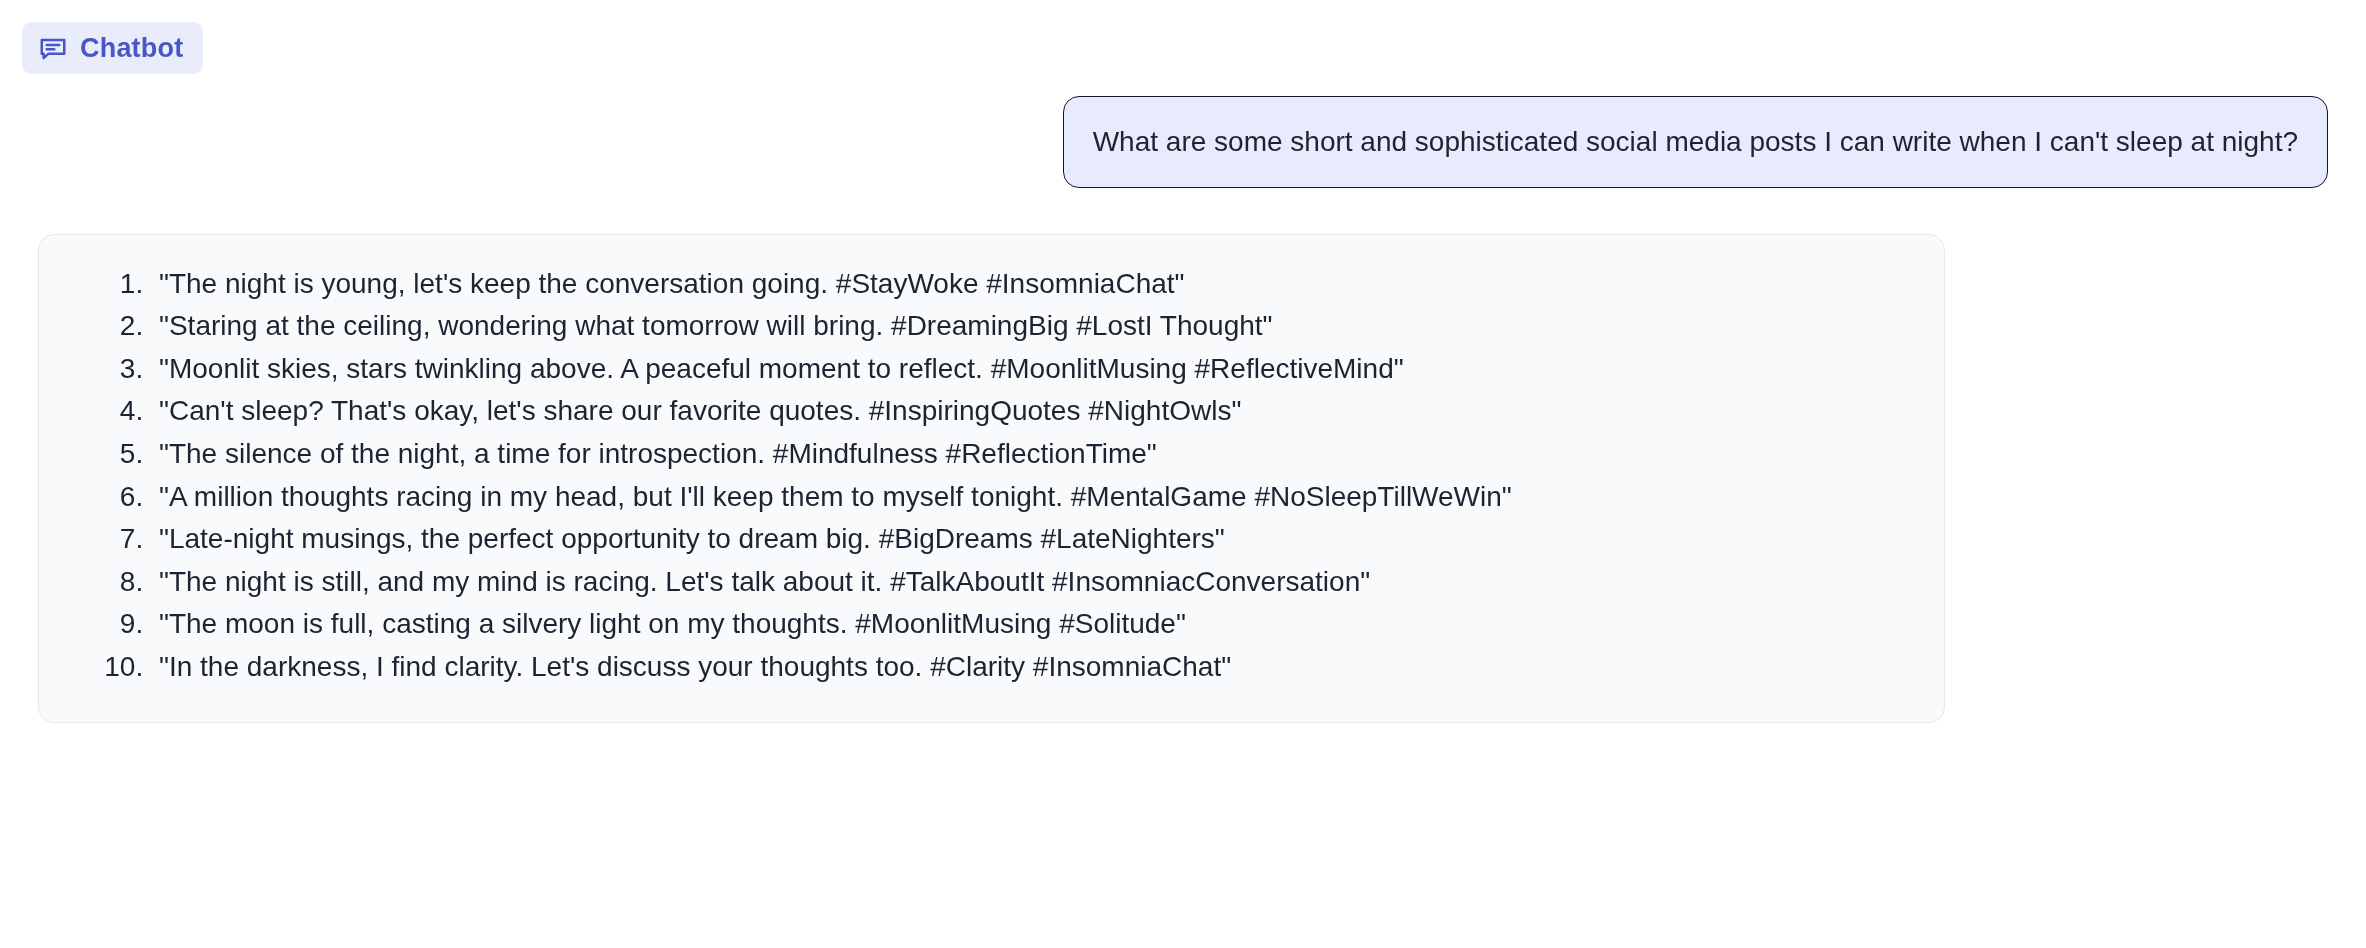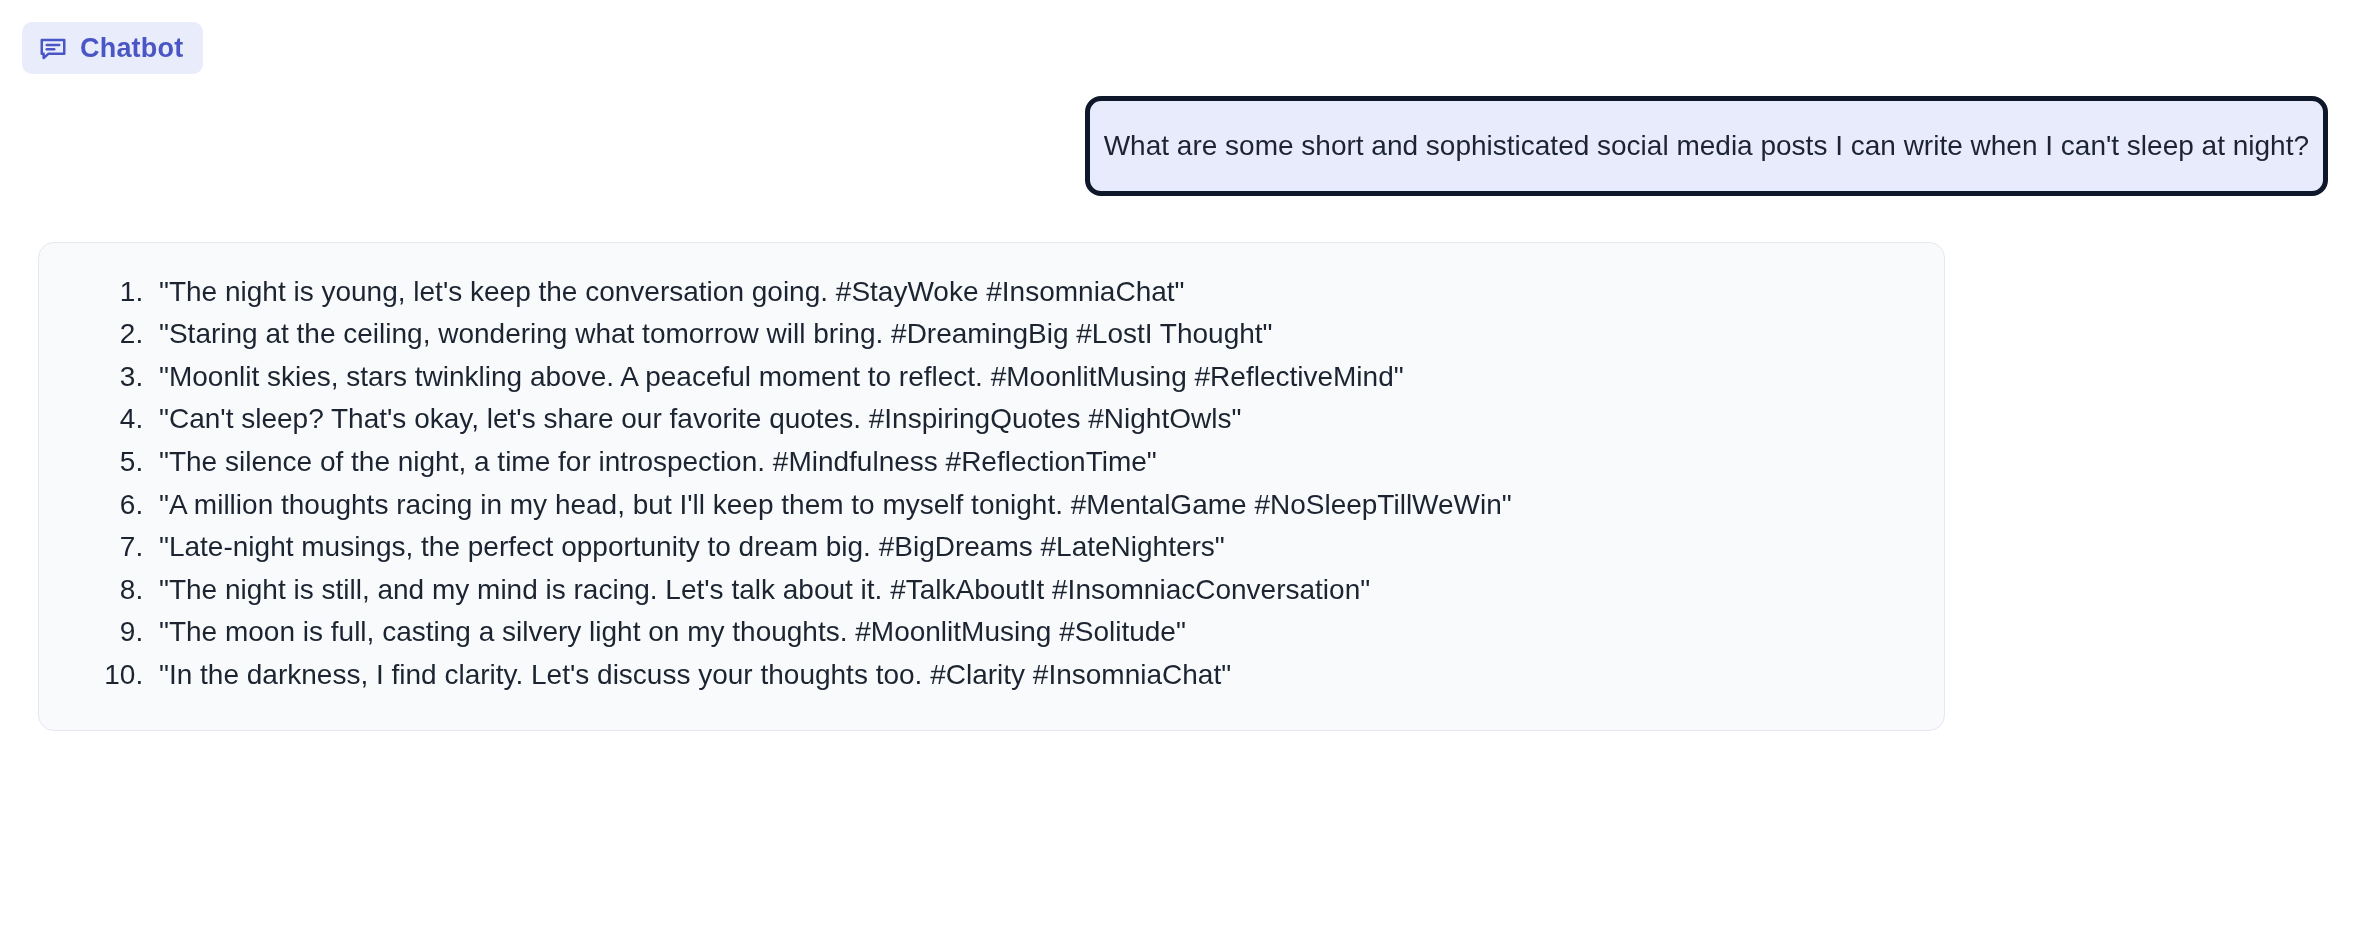--- a/index.html
+++ b/index.html
@@ -55,23 +55,23 @@
   }
 
   .row-user {
     display: flex;
     justify-content: flex-end;
     margin-top: 14px;
   }
   .bubble-user {
     max-width: 1300px;
     background: #e7ebfb;
-    border: 5px solid #0f172a;
+    border: 1px solid #0f172a;
     border-radius: 16px;
-    padding: 26px 14px;
+    padding: 26px 29px;
     font-size: 28px;
     line-height: 1.35;
     color: #1c2431;
   }
 
   .row-bot {
     display: flex;
     justify-content: flex-start;
     margin-top: 46px;
   }

